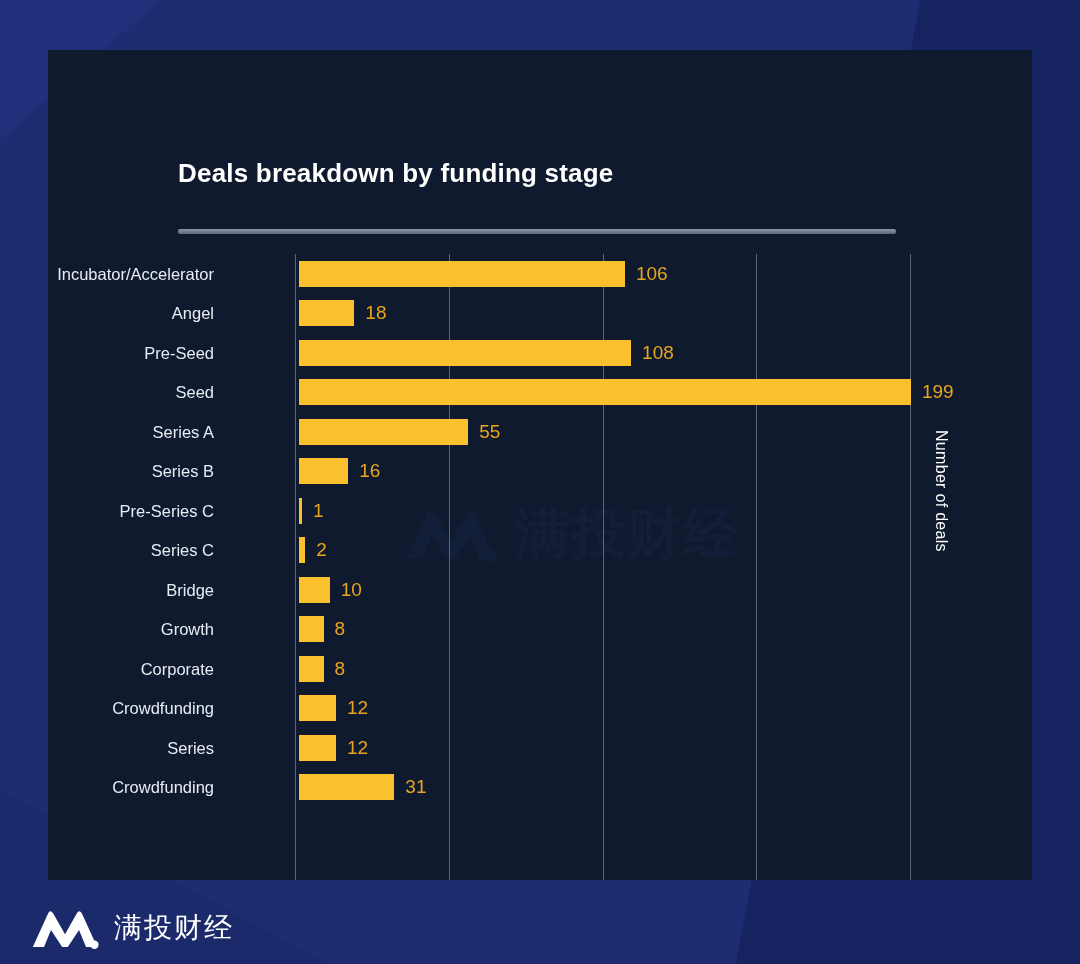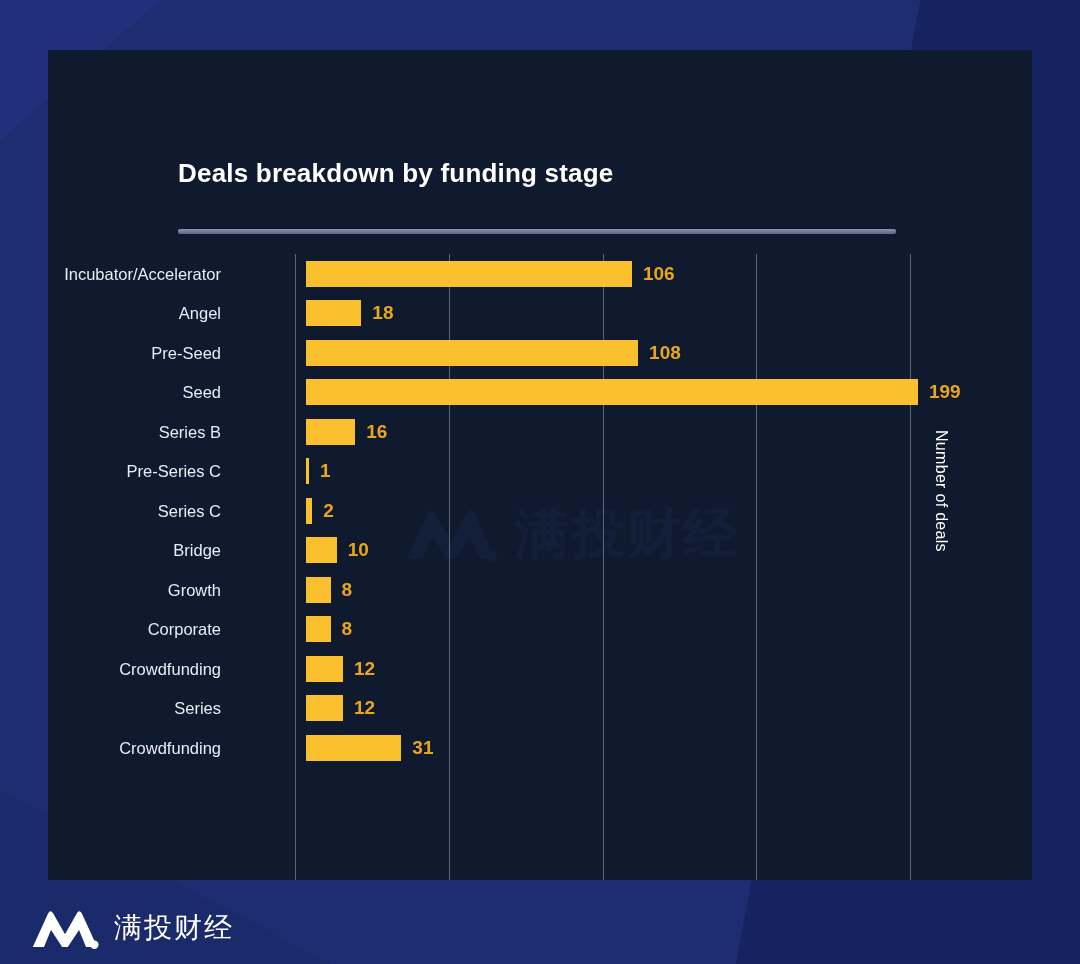--- a/index.html
+++ b/index.html
@@ -116,21 +116,21 @@
     position: absolute;
     top: 204px;
     width: 1px;
     height: 632px;
     background: #9aa3b4;
     opacity: 0.55;
   }
 
   .rows {
     position: absolute;
-    left: 11px;
+    left: 4px;
     top: 204px;
     width: 904px;
   }
   .row {
     position: relative;
     height: 39.5px;
   }
   .cat-label {
     position: absolute;
     right: 742px;   
@@ -148,21 +148,21 @@
     transform: translateY(-50%);
     height: 26px;
     background: #FBC02D;
   }
   .bar-value {
     position: absolute;
     top: 50%;
     transform: translateY(-50%);
     color: #E8A51E;
     font-size: 19px;
-    font-weight: 700;
+    font-weight: 400;
     white-space: nowrap;
     text-align: center;
   }
 
   
   .y-axis-title {
     position: absolute;
     left: 884px;
     top: 380px;
     color: #ffffff;
@@ -233,20 +233,25 @@
             <div class="cat-label">Pre-Seed</div>
             <div class="bar" style="width: 332.1px; background: rgb(251, 192, 45);"></div>
             <div class="bar-value" style="left: 590.1px;">108</div>
           </div>
           <div class="row">
             <div class="cat-label">Seed</div>
             <div class="bar" style="width: 611.925px; background: rgb(251, 192, 45);"></div>
             <div class="bar-value" style="left: 869.925px;">199</div>
           </div>
           <div class="row">
+            <div class="cat-label">Series A</div>
+            <div class="bar" style="width: 169.125px; background: rgb(251, 192, 45);"></div>
+            <div class="bar-value" style="left: 427.125px;">55</div>
+          </div>
+          <div class="row">
             <div class="cat-label">Series B</div>
             <div class="bar" style="width: 49.2px; background: rgb(251, 192, 45);"></div>
             <div class="bar-value" style="left: 307.2px;">16</div>
           </div>
           <div class="row">
             <div class="cat-label">Pre-Series C</div>
             <div class="bar" style="width: 3.075px; background: rgb(251, 192, 45);"></div>
             <div class="bar-value" style="left: 261.075px;">1</div>
           </div>
           <div class="row">

